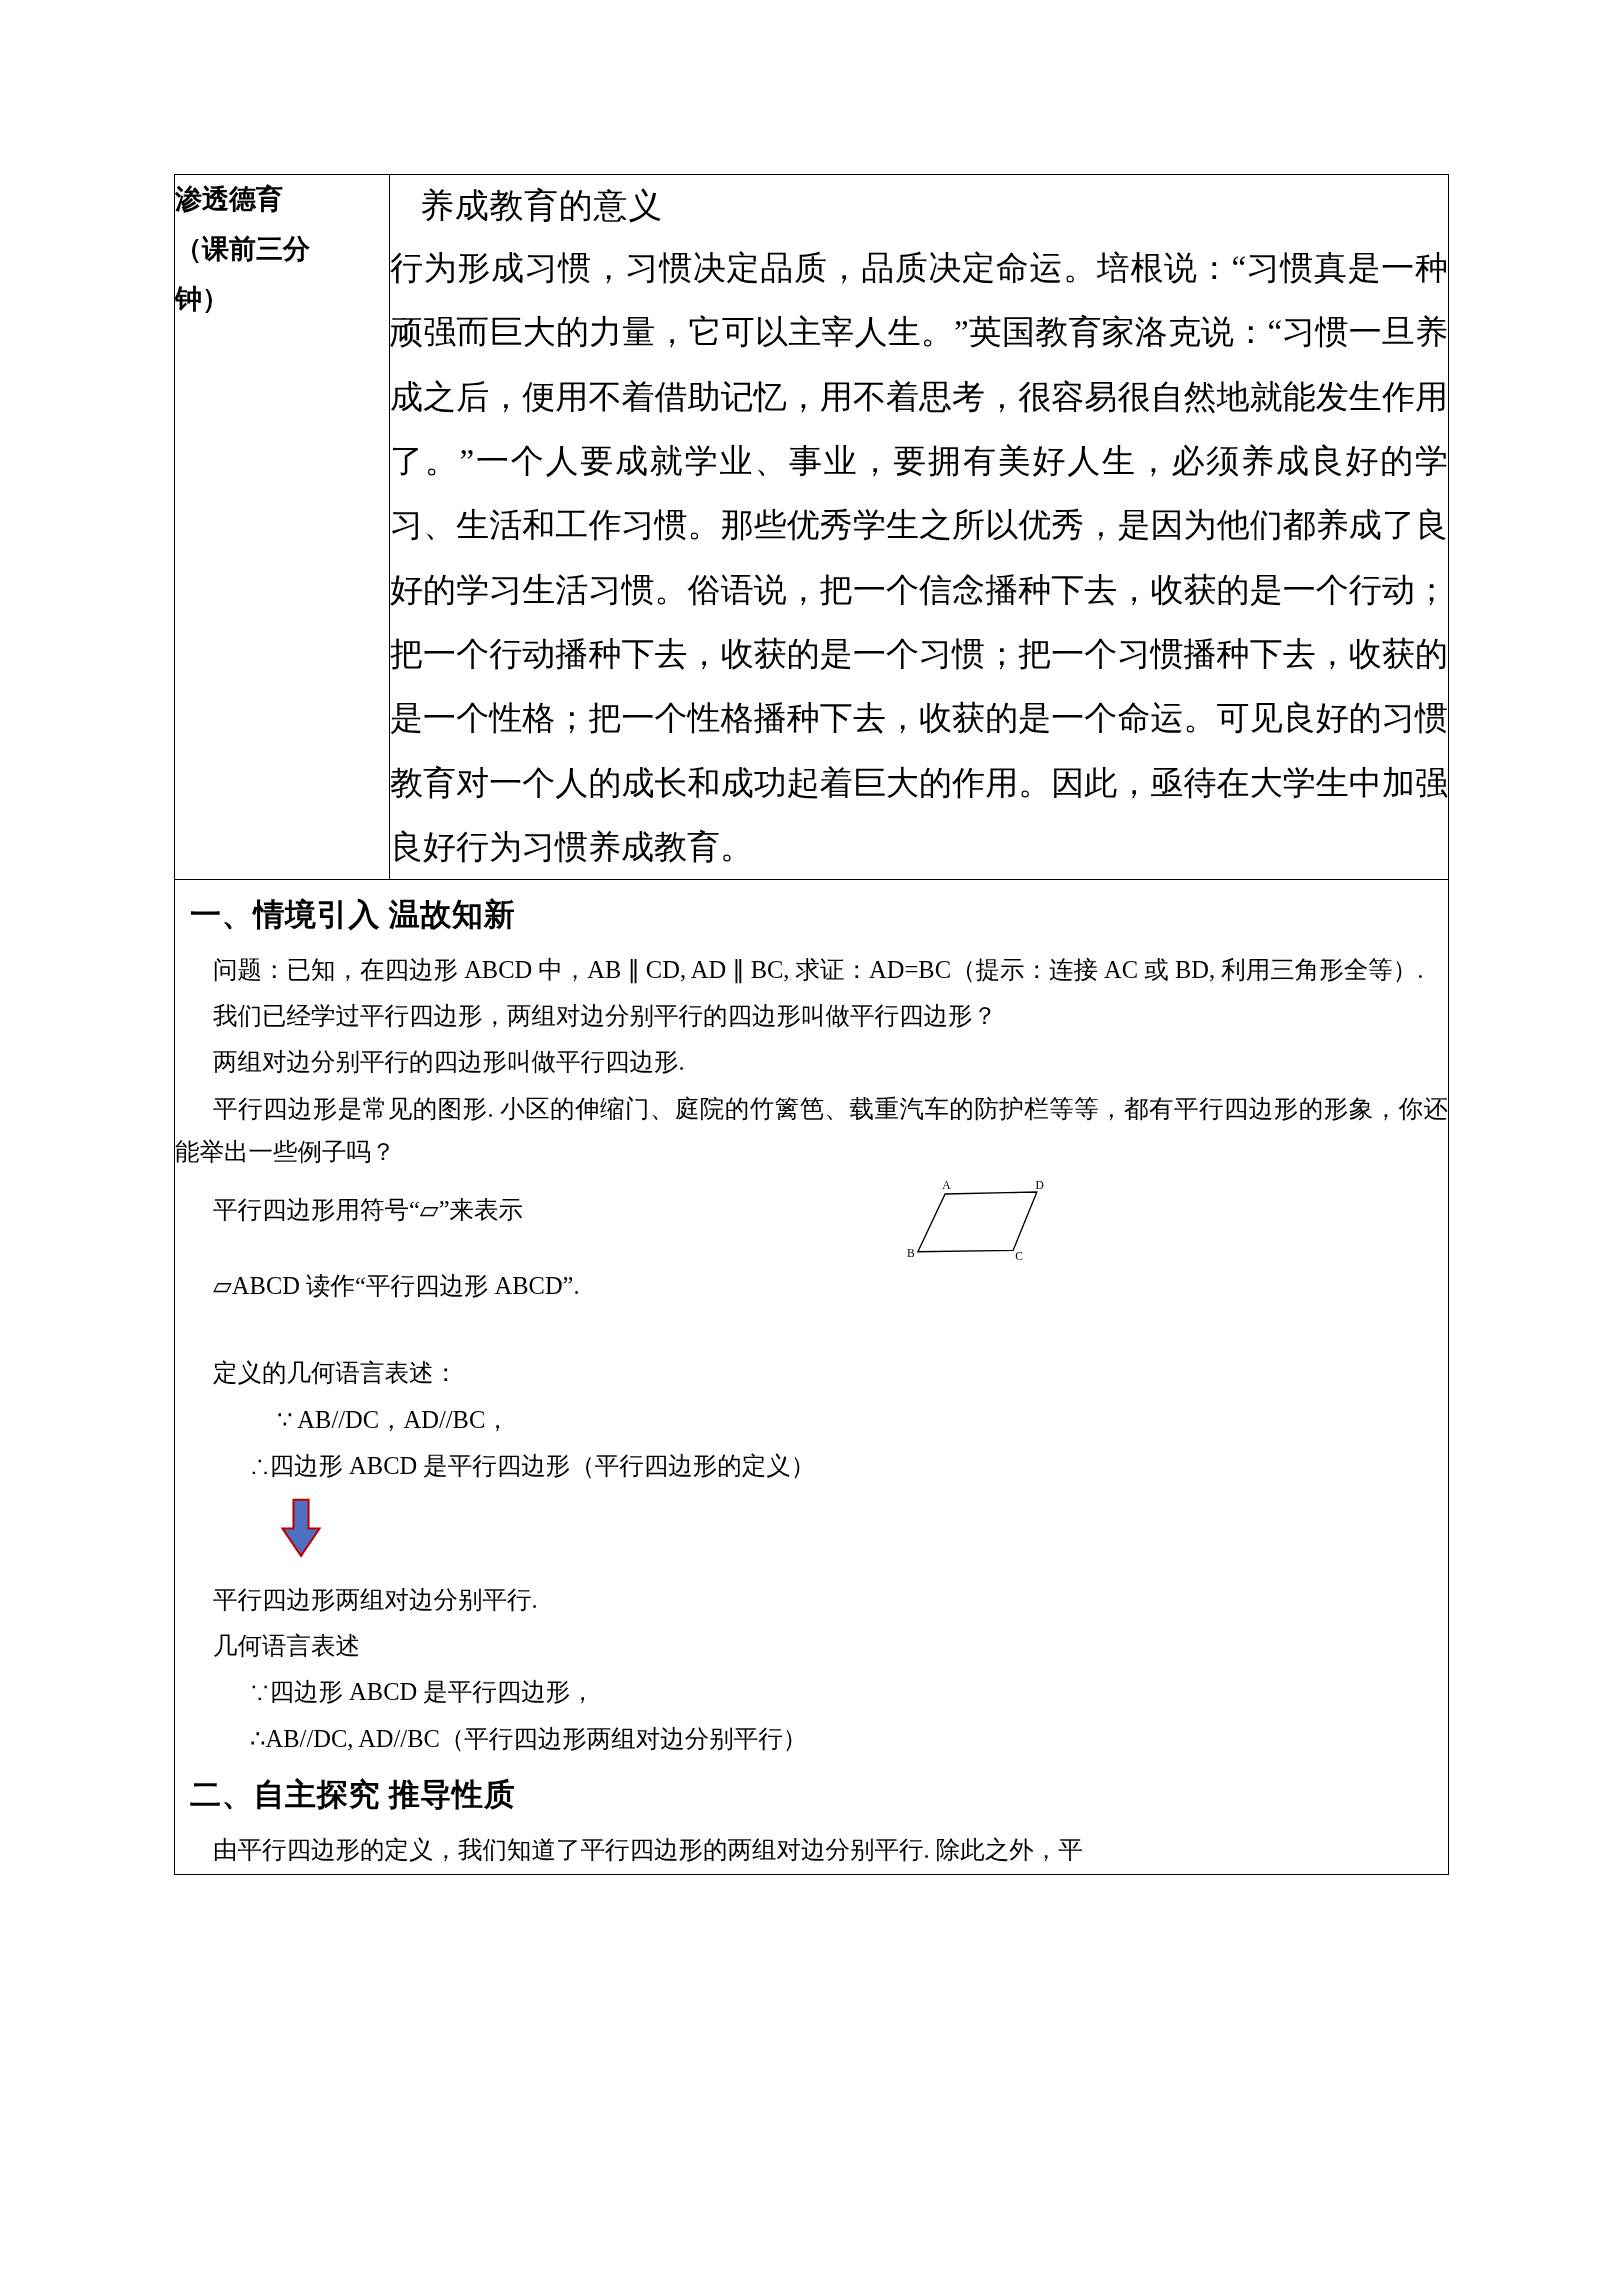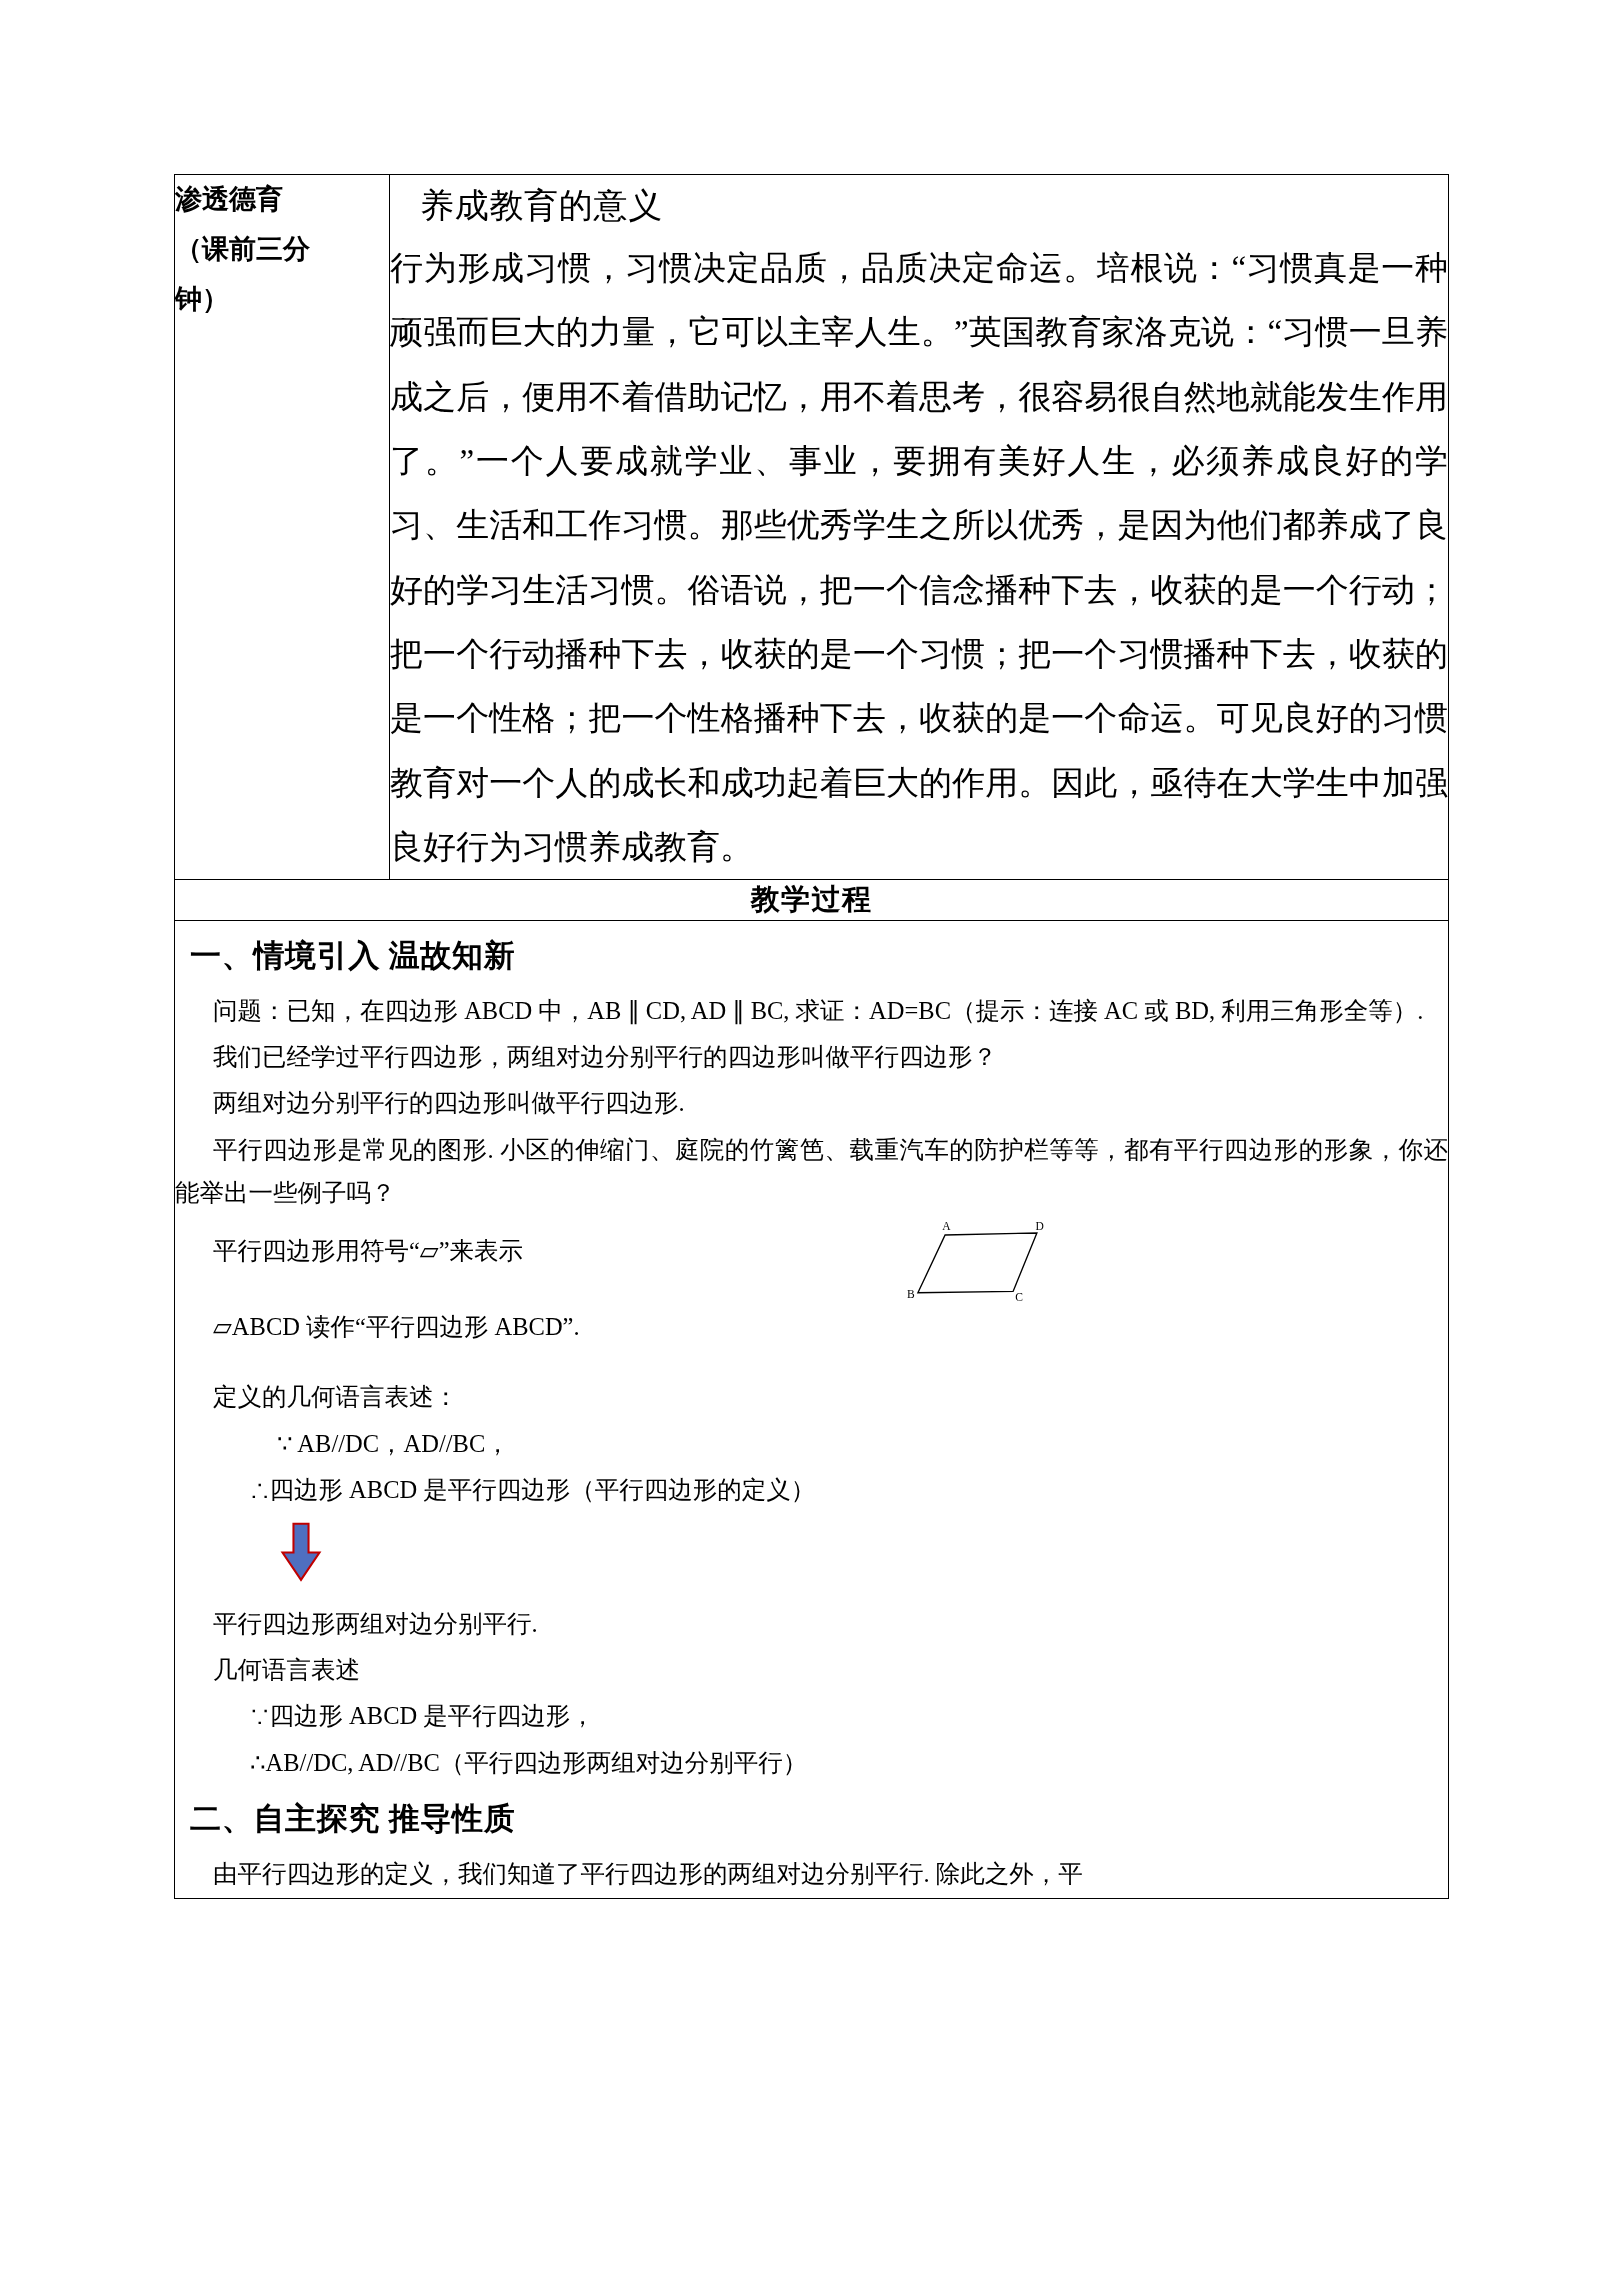--- a/index.html
+++ b/index.html
@@ -116,23 +116,20 @@
           <span class="lbl-line">渗透德育</span>
           <span class="lbl-line">（课前三分</span>
           <span class="lbl-line">钟）</span>
         </td>
         <td class="cell-moral">
           <div class="moral-title">养成教育的意义</div>
           <div class="moral-body">行为形成习惯，习惯决定品质，品质决定命运。培根说：“习惯真是一种顽强而巨大的力量，它可以主宰人生。”英国教育家洛克说：“习惯一旦养成之后，便用不着借助记忆，用不着思考，很容易很自然地就能发生作用了。”一个人要成就学业、事业，要拥有美好人生，必须养成良好的学习、生活和工作习惯。那些优秀学生之所以优秀，是因为他们都养成了良好的学习生活习惯。俗语说，把一个信念播种下去，收获的是一个行动；把一个行动播种下去，收获的是一个习惯；把一个习惯播种下去，收获的是一个性格；把一个性格播种下去，收获的是一个命运。可见良好的习惯教育对一个人的成长和成功起着巨大的作用。因此，亟待在大学生中加强良好行为习惯养成教育。</div>
         </td>
       </tr>
 
-      <tr>
-        <td class="cell-process-title" colspan="2">教学过程</td>
-      </tr>
 
       <tr>
         <td class="cell-body" colspan="2">
 
           <div class="h-sec">一、情境引入  温故知新</div>
 
           <div class="p indent1">问题：已知，在四边形 ABCD 中，AB ∥ CD, AD ∥ BC, 求证：AD=BC（提示：连接 AC 或 BD, 利用三角形全等）.</div>
 
           <div class="p indent1">我们已经学过平行四边形，两组对边分别平行的四边形叫做平行四边形？</div>
 
@@ -149,21 +146,21 @@
                 <text x="96" y="18" font-family="Liberation Serif, serif" font-size="17">A</text>
                 <text x="233" y="17" font-family="Liberation Serif, serif" font-size="17">D</text>
                 <text x="44" y="118" font-family="Liberation Serif, serif" font-size="17">B</text>
                 <text x="203" y="122" font-family="Liberation Serif, serif" font-size="17">C</text>
               </svg>
             </div>
           </div>
 
           <div class="p indent2" style="margin-top:-15px;">▱ABCD    读作“平行四边形 ABCD”.</div>
 
-          <div class="p indent2" style="margin-top:27px;">定义的几何语言表述：</div>
+          <div class="p indent2" style="margin-top:44px;">定义的几何语言表述：</div>
 
           <div class="p indent4 ital">∵ AB//DC，AD//BC，</div>
 
           <div class="p indent3">∴四边形 ABCD 是平行四边形（平行四边形的定义）</div>
 
           <div class="arrow-wrap">
             <svg width="48" height="63" viewBox="0 0 70 92">
               <polygon points="24,4 46,4 46,46 62,46 35,86 8,46 24,46" fill="#4f6fc0" stroke="#c00000" stroke-width="3" stroke-linejoin="miter"></polygon>
             </svg>
           </div>

